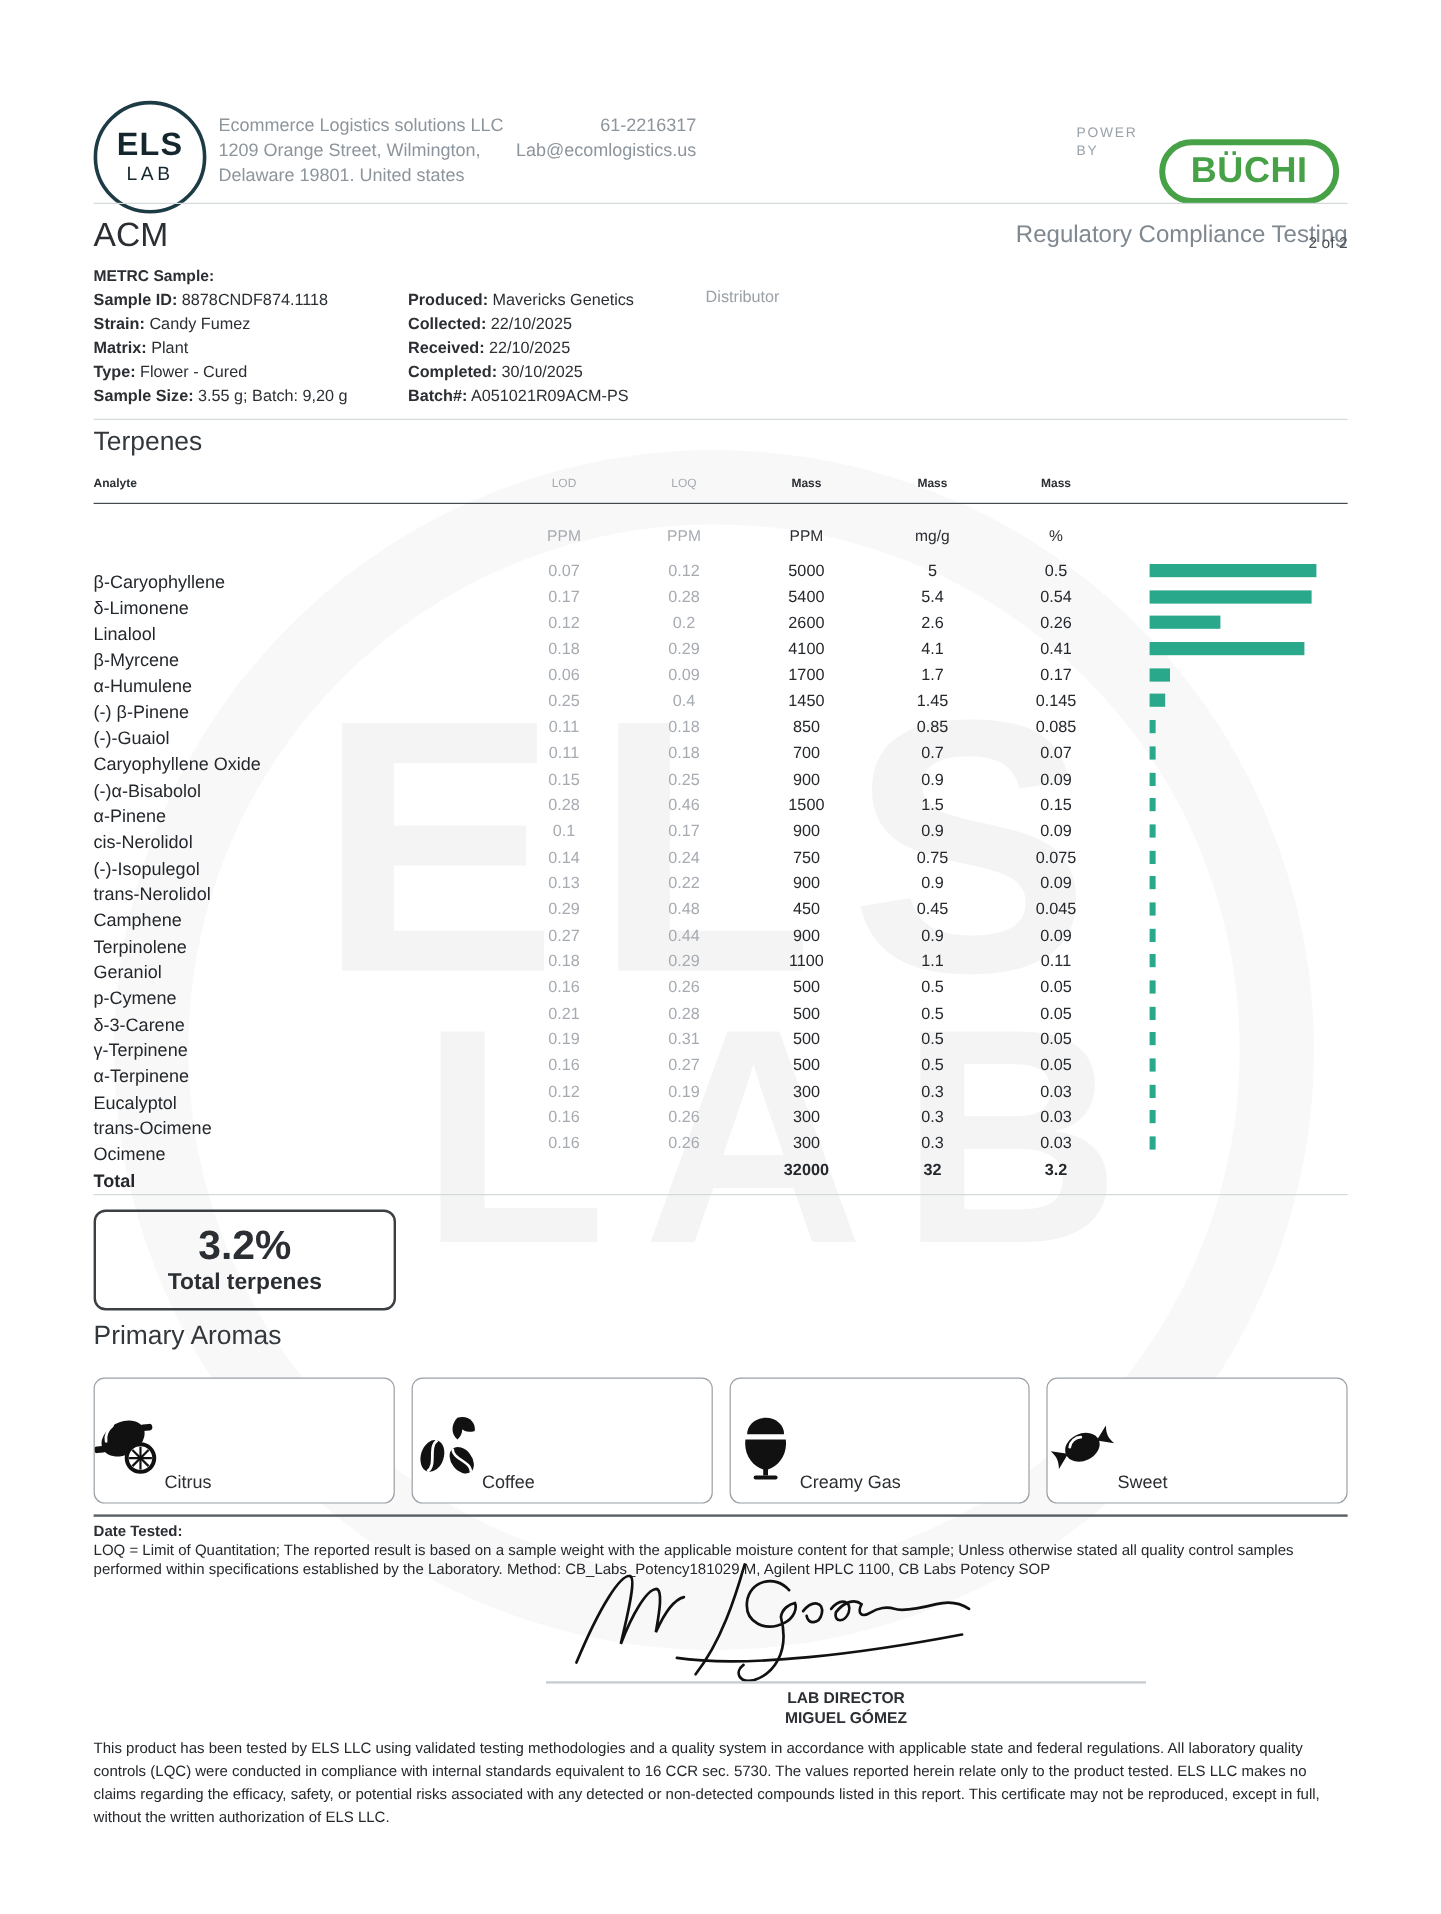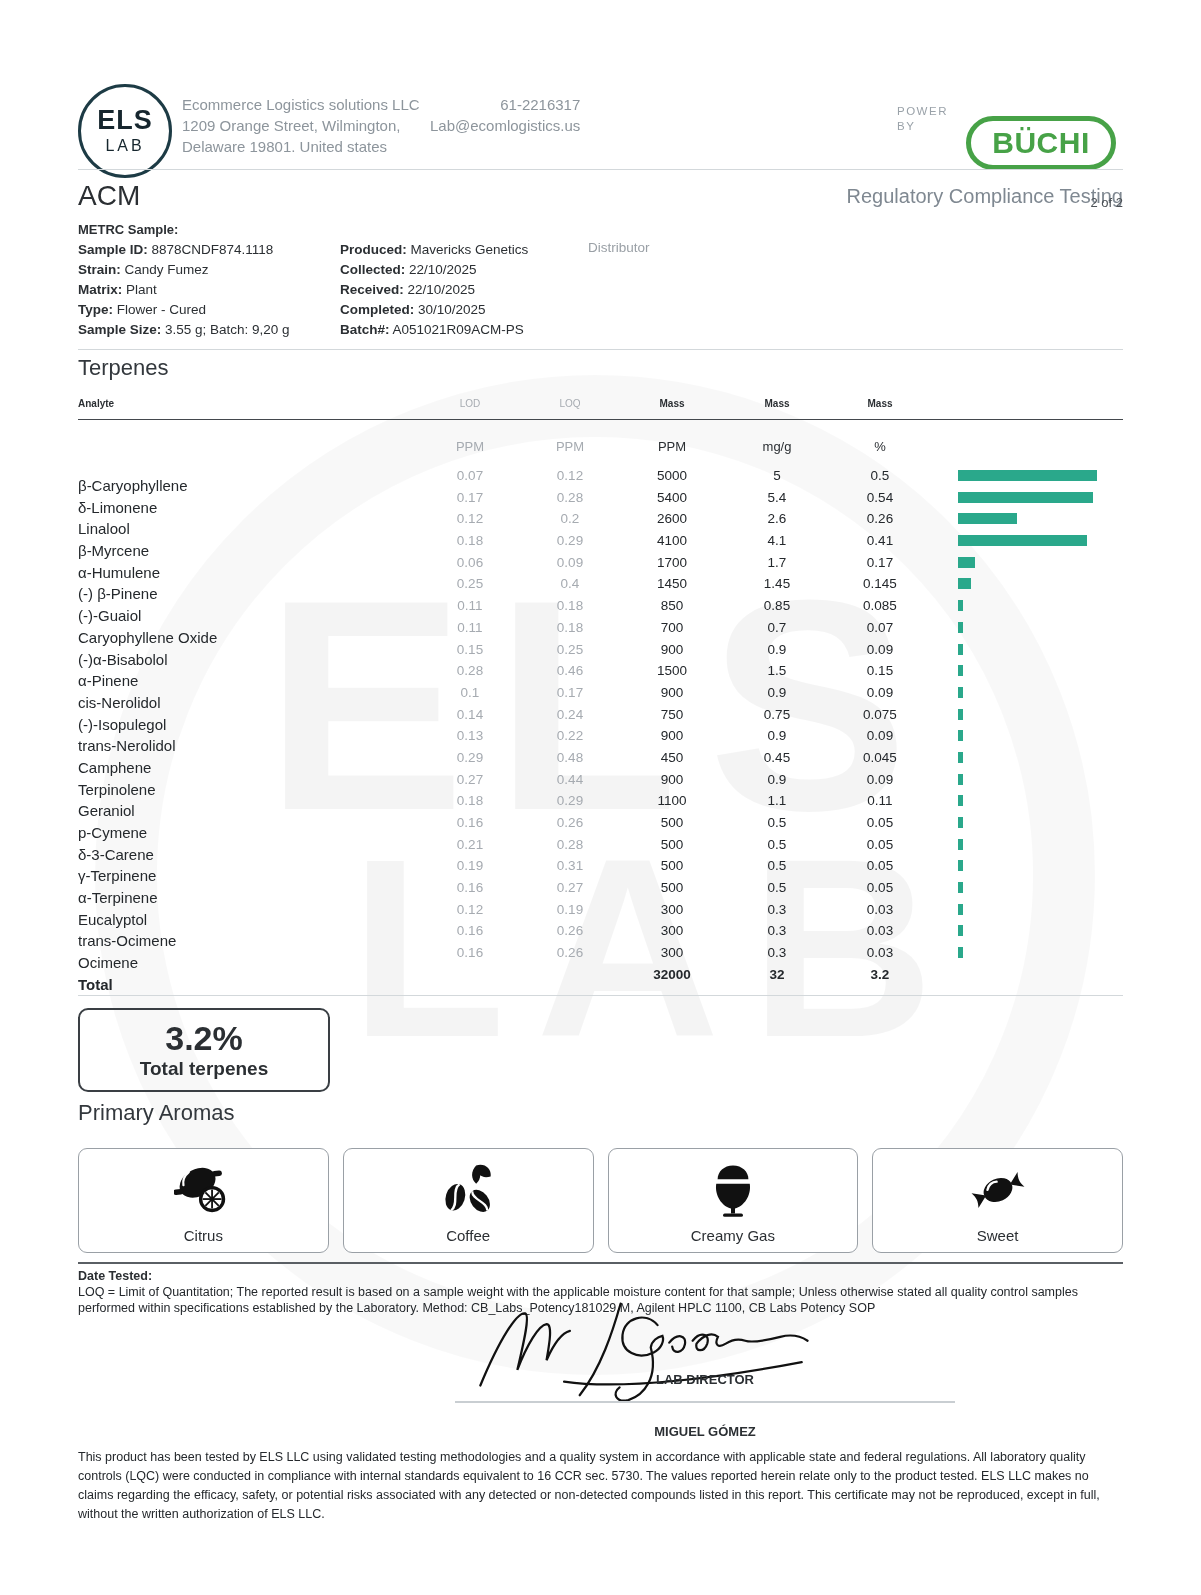--- a/index.html
+++ b/index.html
@@ -76,30 +76,30 @@
   
   .sumbox { left:78px; top:1008px; width:252px; height:84px; border:2px solid #3a3f44; border-radius:10px;
     display:flex; flex-direction:column; align-items:center; justify-content:center; }
   .sum-pct { font-size:34px; font-weight:bold; color:#2b2f33; line-height:1.1; }
   .sum-label { font-size:19px; font-weight:bold; color:#2b2f33; }
 
   
   .aromas-title { left:78px; top:1100px; }
   .cards { left:78px; top:1148px; width:1045px; display:flex; gap:14px; }
   .card { flex:1; height:105px; border:1px solid #9aa0a6; border-radius:9px; background:#fff;
-    display:flex; flex-direction:column; align-items:center; padding-top:10px; }
+    display:flex; flex-direction:row; align-items:center; padding-top:10px; }
   .card .icon { height:62px; display:flex; align-items:center; justify-content:center; }
   .card .label { margin-top:auto; margin-bottom:8px; font-size:15px; color:#2b2f33; }
 
   
   .date-tested { left:78px; top:1269px; font-size:12.5px; font-weight:bold; }
   .loq-note { left:78px; top:1285px; width:1050px; font-size:12.5px; line-height:15.5px; color:#24282c; }
   .sig-svg { left:462px; top:1292px; }
   .sig-line { left:455px; top:1401px; width:500px; height:2px; background:#c9ced2; }
-  .sig-title { left:455px; top:1372px; width:500px; text-align:center; font-size:13px; font-weight:bold; }
+  .sig-title { left:455px; top:1407px; width:500px; text-align:center; font-size:13px; font-weight:bold; }
   .sig-name { left:455px; top:1424px; width:500px; text-align:center; font-size:13px; font-weight:bold; }
   .disclaimer { left:78px; top:1448px; width:1048px; font-size:12.5px; line-height:19px; color:#24282c; }
 </style>
 </head>
 <body>
 
 <div class="page">
 
   <div class="wm wm-ring"></div>
   <div class="wm wm-word wm-els">ELS</div>

